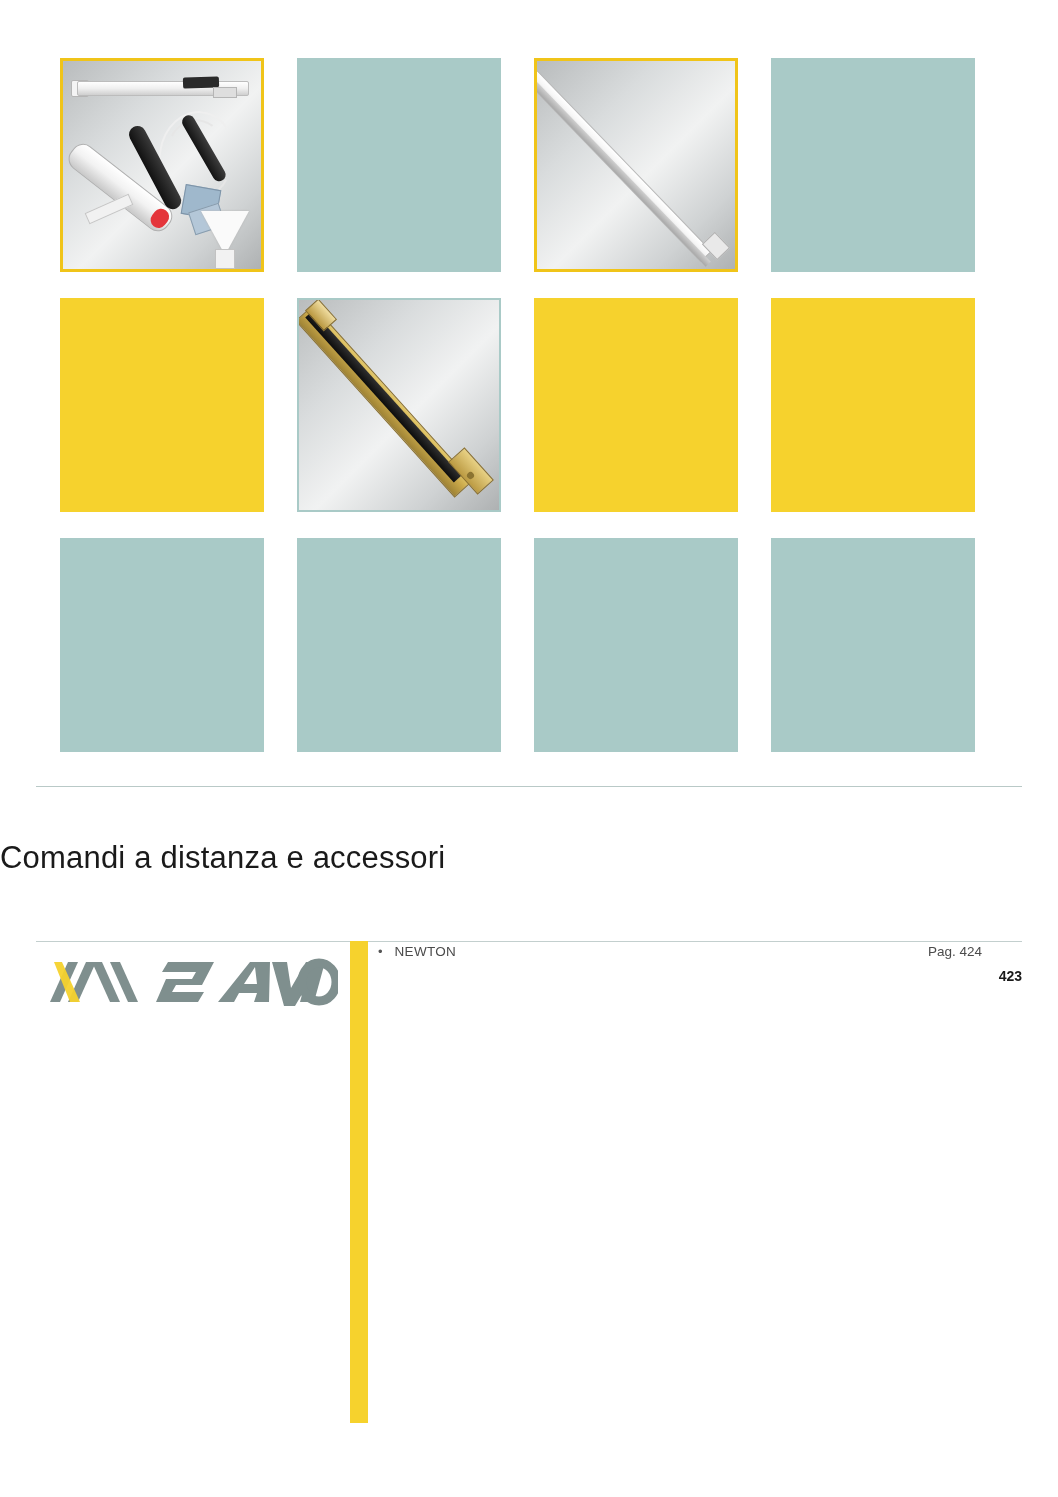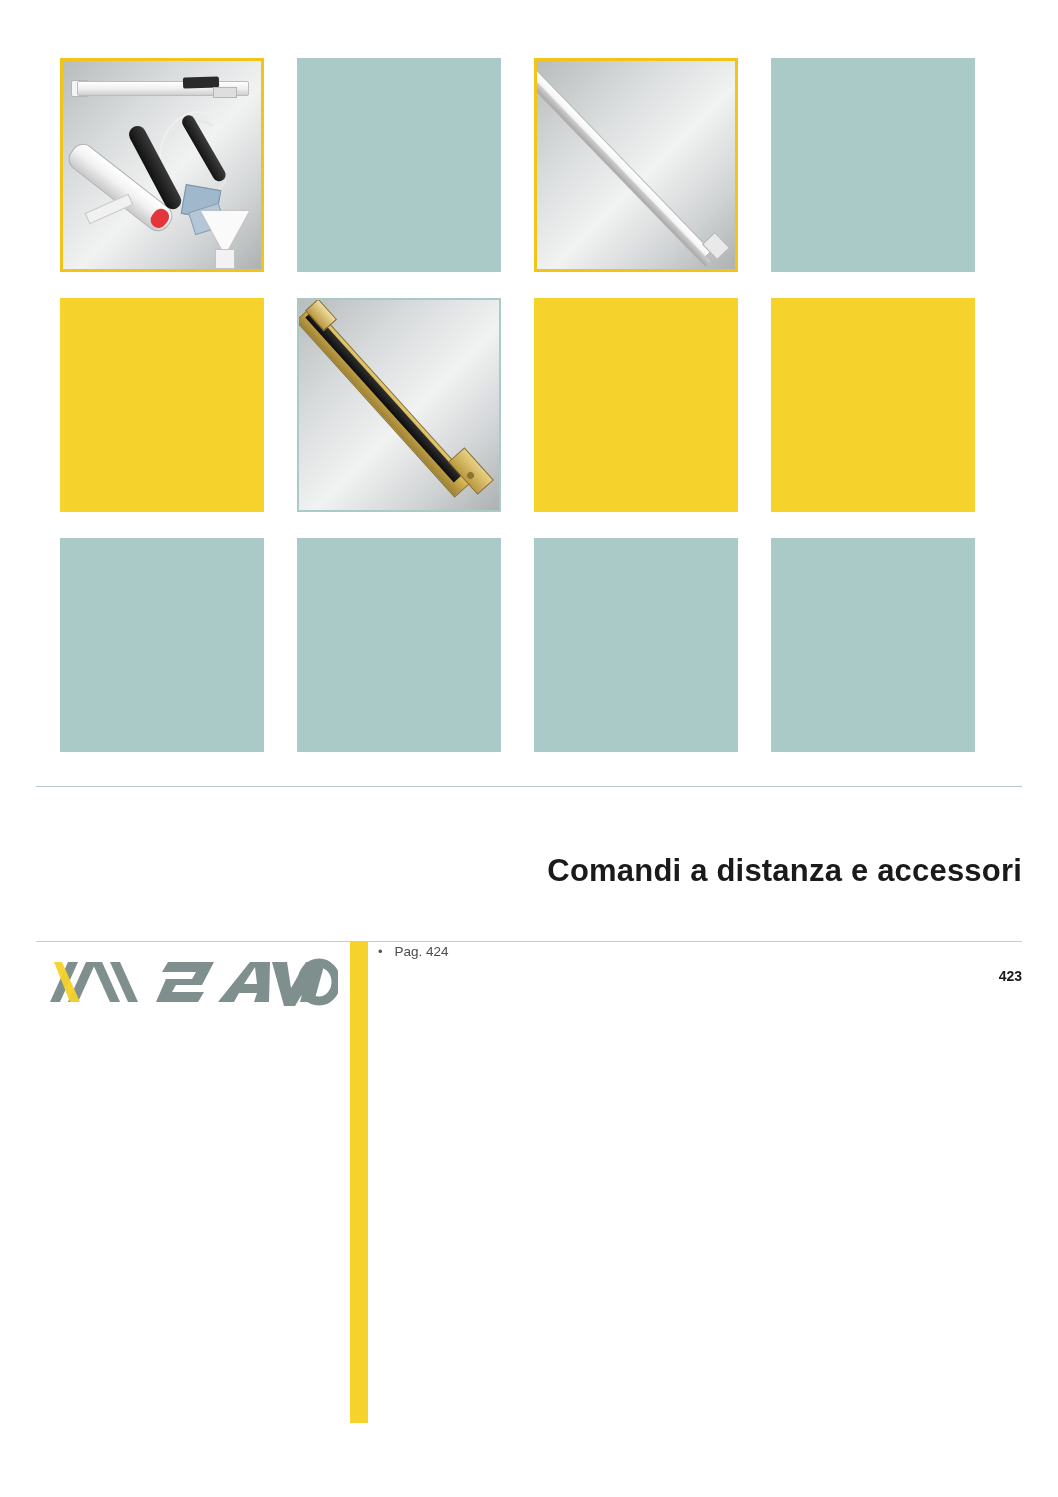--- a/index.html
+++ b/index.html
@@ -170,26 +170,25 @@
 
   
   .divider {
     position:absolute; left:36px; top:786px; width:986px; height:1px;
     background:#b9c9c7;
   }
 
   
   .title {
     position:absolute; left:0; top:840px; width:1022px;
-    text-align:right;
+    text-align:left;
     font-size:31px;
     color:#1a1a1a;
-    font-weight:700;
+    font-weight:400;
     letter-spacing:0.2px;
-    margin-top:13px;
   }
 
   
   .page-number {
     position:absolute; right:36px; top:920px;
     font-size:14px; font-weight:bold; color:#1a1a1a;margin-top:48px;
   }
 
   
   .footer-rule {
@@ -315,16 +314,17 @@
       <g>
         <ellipse cx="271" cy="24" rx="17" ry="19" fill="none" stroke="#7f8f8e" stroke-width="9"></ellipse>
       </g>
     </svg>
   </div>
 
   <div class="ybar"></div>
 
   <div class="toc">
     <span class="bullet">•</span>
+    <span class="toc-label">NEWTON</span>
     <span class="toc-page">Pag. 424</span>
   </div>
 
 </div>
 
 </body></html>

